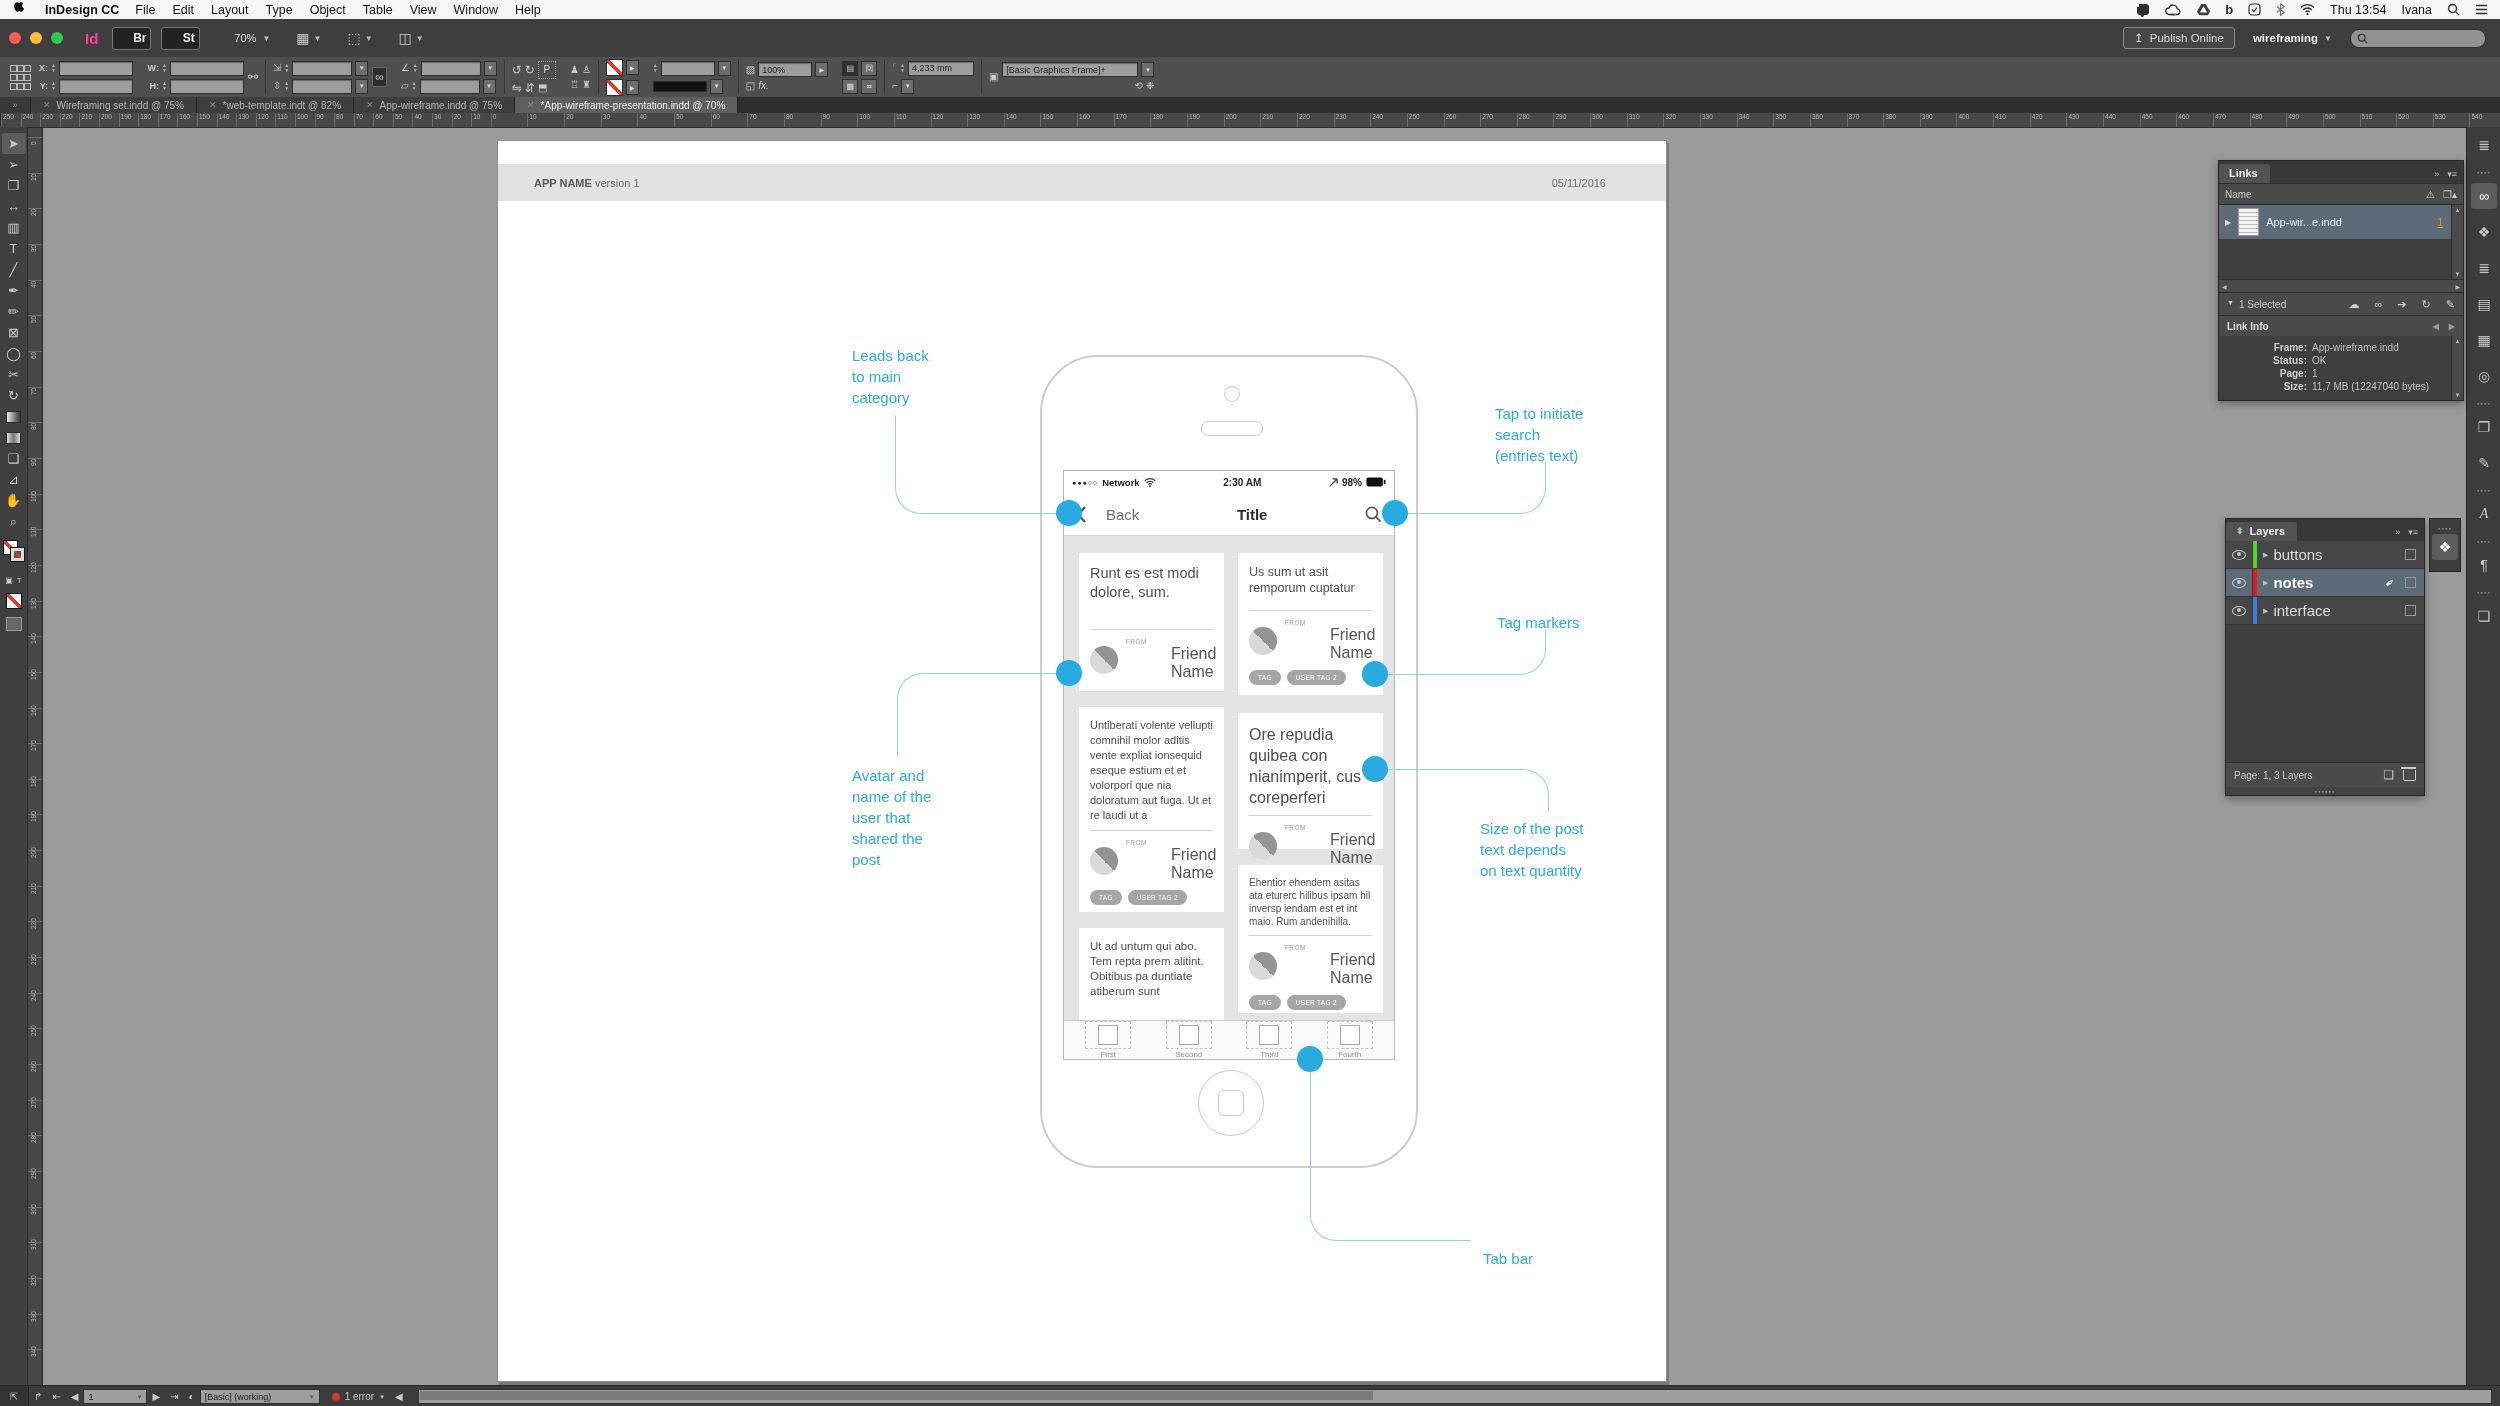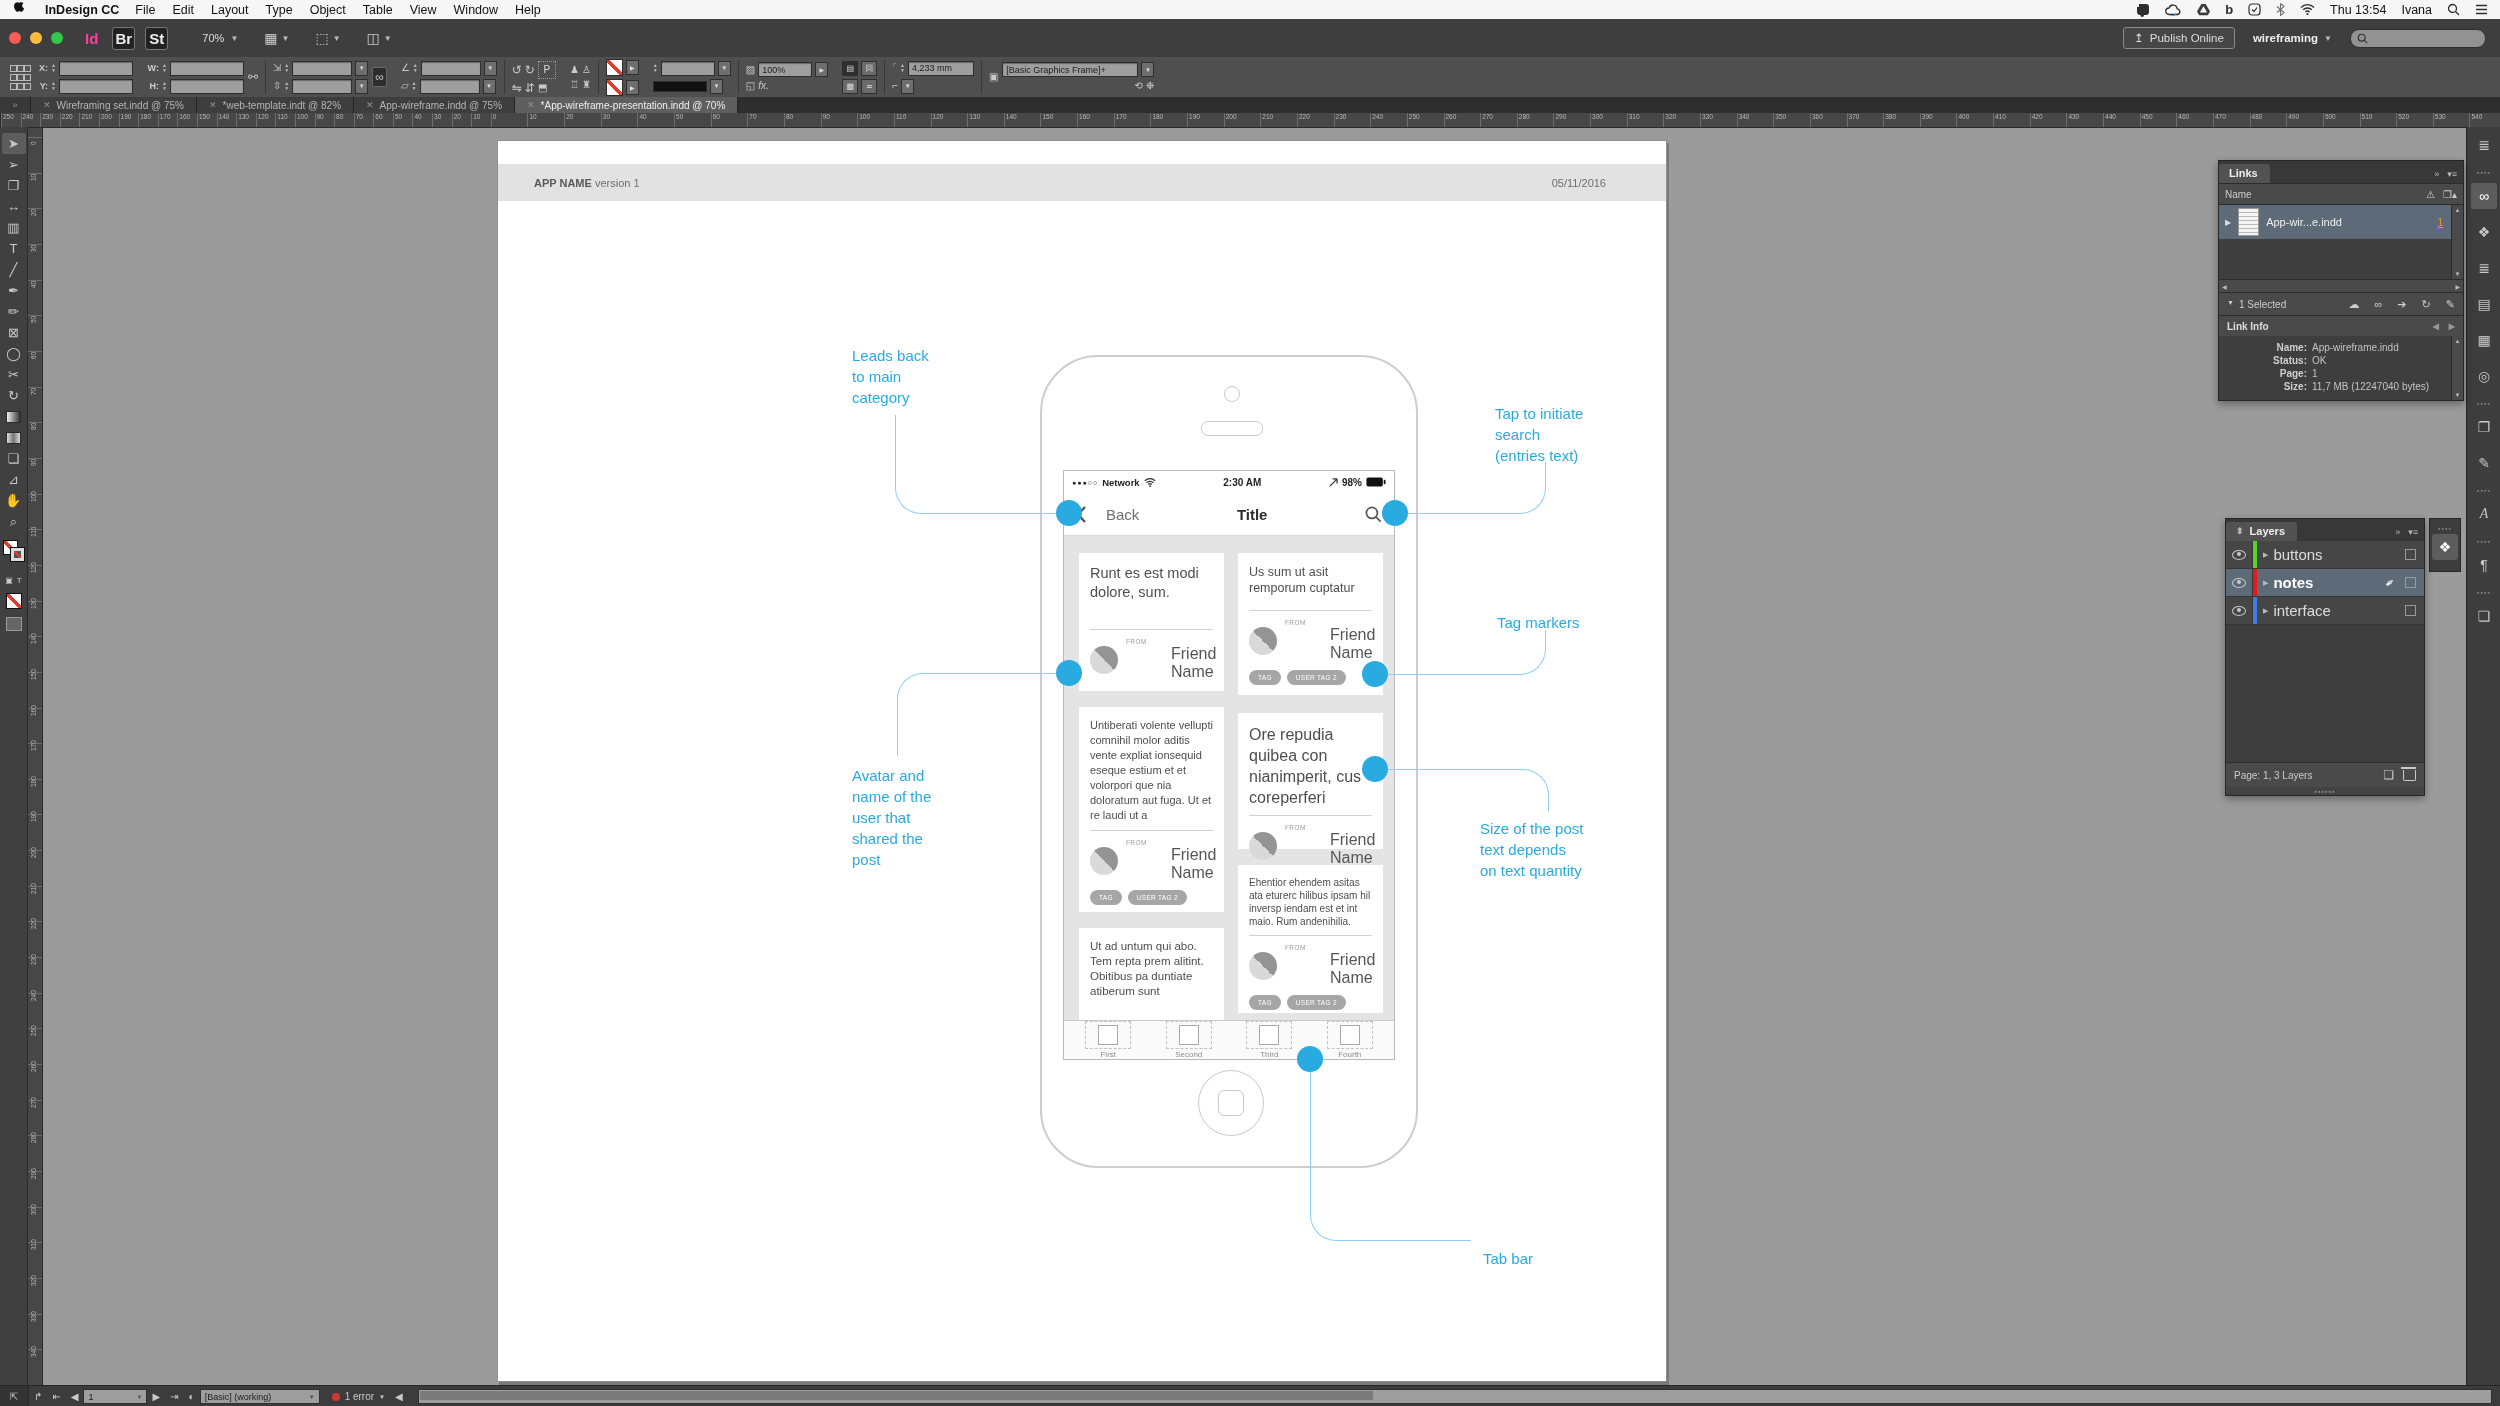--- a/index.html
+++ b/index.html
@@ -8,21 +8,21 @@
   .menubar{position:absolute;left:0;top:0;width:2500px;height:19px;background:#f6f6f6;border-bottom:1px solid #b9b9b9;display:flex;align-items:center;font-size:12.5px;color:#111;z-index:50;}
   .menubar .apple{margin:0 18px 0 14px;display:flex;align-items:center;}
   .menubar .appname{font-weight:bold;margin-right:16px;}
   .menubar .menu-item{margin-right:17px;cursor:default;}
   .menubar .right{margin-left:auto;display:flex;align-items:center;gap:15px;padding-right:12px;}
   .mb-ic{display:inline-flex;align-items:center;}
   
   .titlebar{position:absolute;left:0;top:19px;width:2500px;height:38px;background:#3e3e3e;border-bottom:1px solid #2a2a2a;display:flex;align-items:center;color:#d6d6d6;z-index:50;}
   .tl{width:12px;height:12px;border-radius:50%;margin-left:9px;}
   .idlogo{margin:0 14px 0 22px;font-weight:bold;font-size:15px;color:#ff3e9d;}
-  .appbtn{width:21px;height:21px;border:1px solid #777;border-radius:3px;background:#222;color:#eee;font-size:15px;font-weight:bold;display:flex;align-items:center;justify-content:center;margin-right:10px;}
+  .appbtn{width:21px;height:21px;border:1px solid #777;border-radius:3px;background:#222;color:#eee;font-size:12px;font-weight:bold;display:flex;align-items:center;justify-content:center;margin-right:10px;padding-left:16px;}
   .zoomdd{font-size:11px;margin:0 6px 0 24px;color:#ddd;}
   .caret{font-size:8px;color:#bbb;}
   .viewgrp{display:flex;align-items:center;gap:4px;margin-left:26px;font-size:14px;color:#ccc;}
   .titlebar .right{margin-left:auto;display:flex;align-items:center;gap:18px;padding-right:14px;}
   .publish{display:flex;align-items:center;gap:6px;border:1px solid #8a8a8a;border-radius:3px;padding:3px 10px;font-size:11.5px;color:#ddd;background:#464646;}
   .wsname{font-weight:bold;font-size:11.5px;color:#eee;}
   .searchbox{width:128px;height:17px;background:#929292;border:1px solid #2e2e2e;border-radius:9px;display:flex;align-items:center;padding-left:6px;}
   
   .controlbar{position:absolute;left:0;top:57px;width:2500px;height:40px;background:#4f4f4f;border-bottom:1px solid #2a2a2a;display:flex;align-items:center;color:#ccc;z-index:50;font-size:9px;}
   .cgrp{display:flex;align-items:center;gap:4px;padding:0 7px;height:100%;}
@@ -985,21 +985,21 @@
     <div class="lk-info-h">
       <span>Link Info</span>
       <span style="margin-left:auto;display:flex;gap:10px;font-size:8px;color:#999;">
           <span>◀</span>
           <span>▶</span>
         </span>
     </div>
     <div class="lk-info">
       <div>
           <div class="inf-row">
-            <span class="inf-lab">Name:</span>
+            <span class="inf-lab">Frame:</span>
             <span class="inf-val">App-wireframe.indd</span>
           </div>
           <div class="inf-row">
             <span class="inf-lab">Status:</span>
             <span class="inf-val">OK</span>
           </div>
           <div class="inf-row">
             <span class="inf-lab">Page:</span>
             <span class="inf-val">1</span>
           </div>

